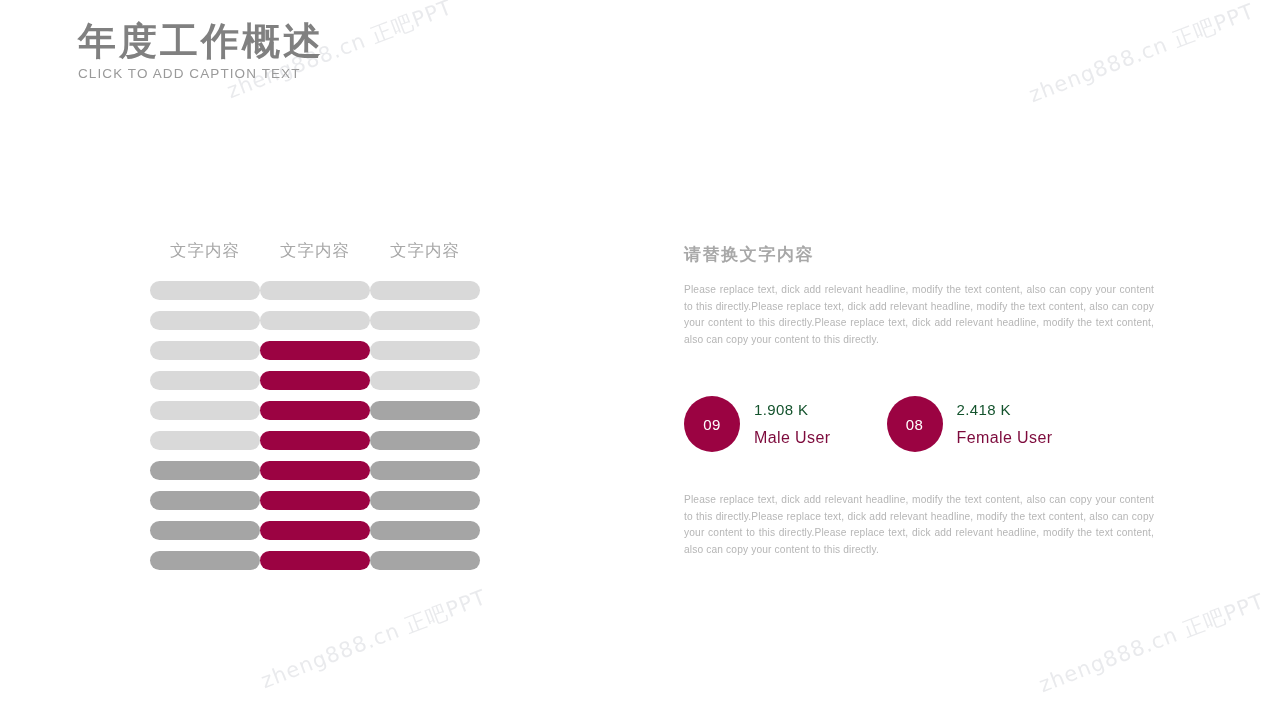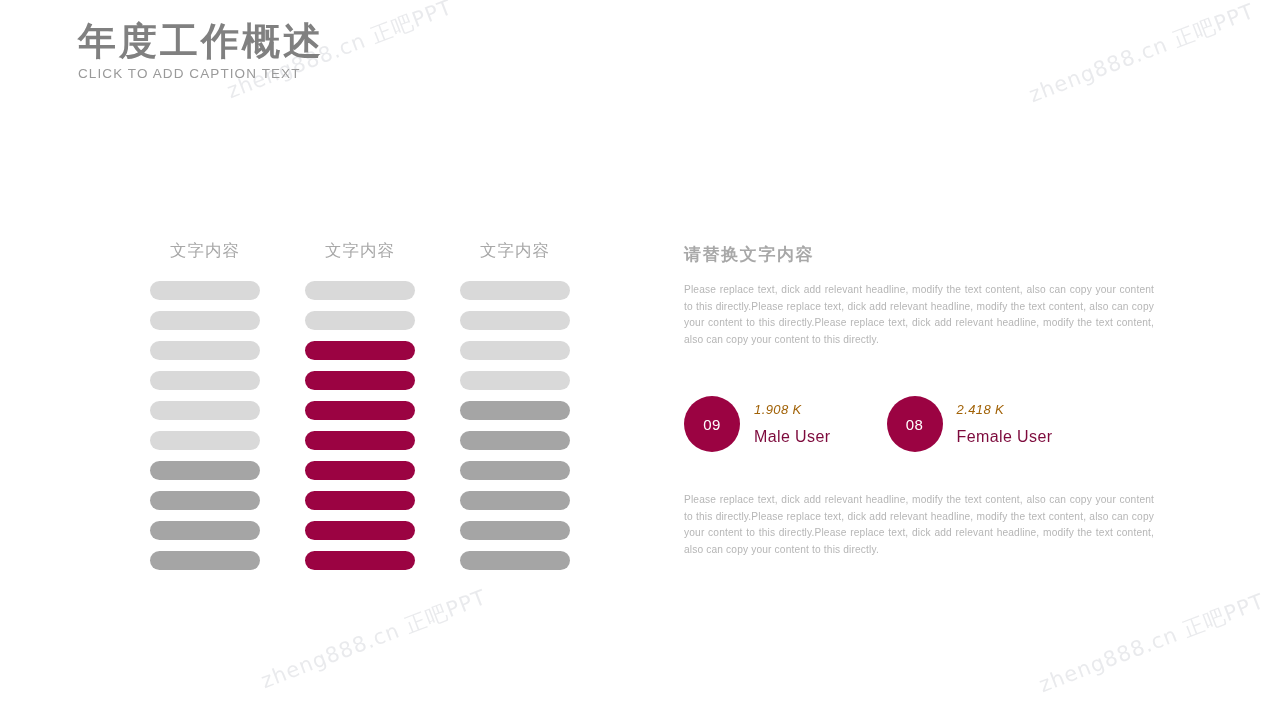--- a/index.html
+++ b/index.html
@@ -52,21 +52,20 @@
     letter-spacing: 1.1px;
     font-weight: normal;
   }
 
   
   .columns {
     position: absolute;
     left: 150px;
     top: 240px;
     display: flex;
-    gap: 45px;
   }
   .column { width: 110px; }
   .col-title {
     text-align: center;
     font-size: 16.5px;
     color: #a8a8a8;
     letter-spacing: 1px;
     margin-bottom: 19px;
     font-family: "DejaVu Sans", sans-serif;
   }
@@ -112,24 +111,23 @@
     display: flex;
     align-items: center;
     justify-content: center;
     color: #ffffff;
     font-size: 15px;
     letter-spacing: 0.5px;
     flex: 0 0 auto;
   }
   .stat-text { display: flex; flex-direction: column; gap: 11px; }
   .stat-value {
-    font-size: 13px;
-    color: #a16207;
+    font-size: 15px;
+    color: #14532d;
     letter-spacing: 0.4px;
-    font-style: italic;
   }
   .stat-label {
     font-size: 16px;
     color: #7d0a3c;
     letter-spacing: 0.4px;
   }
   .panel p.body.lower { margin-top: 40px; }
 </style>
 </head>
 <body>

